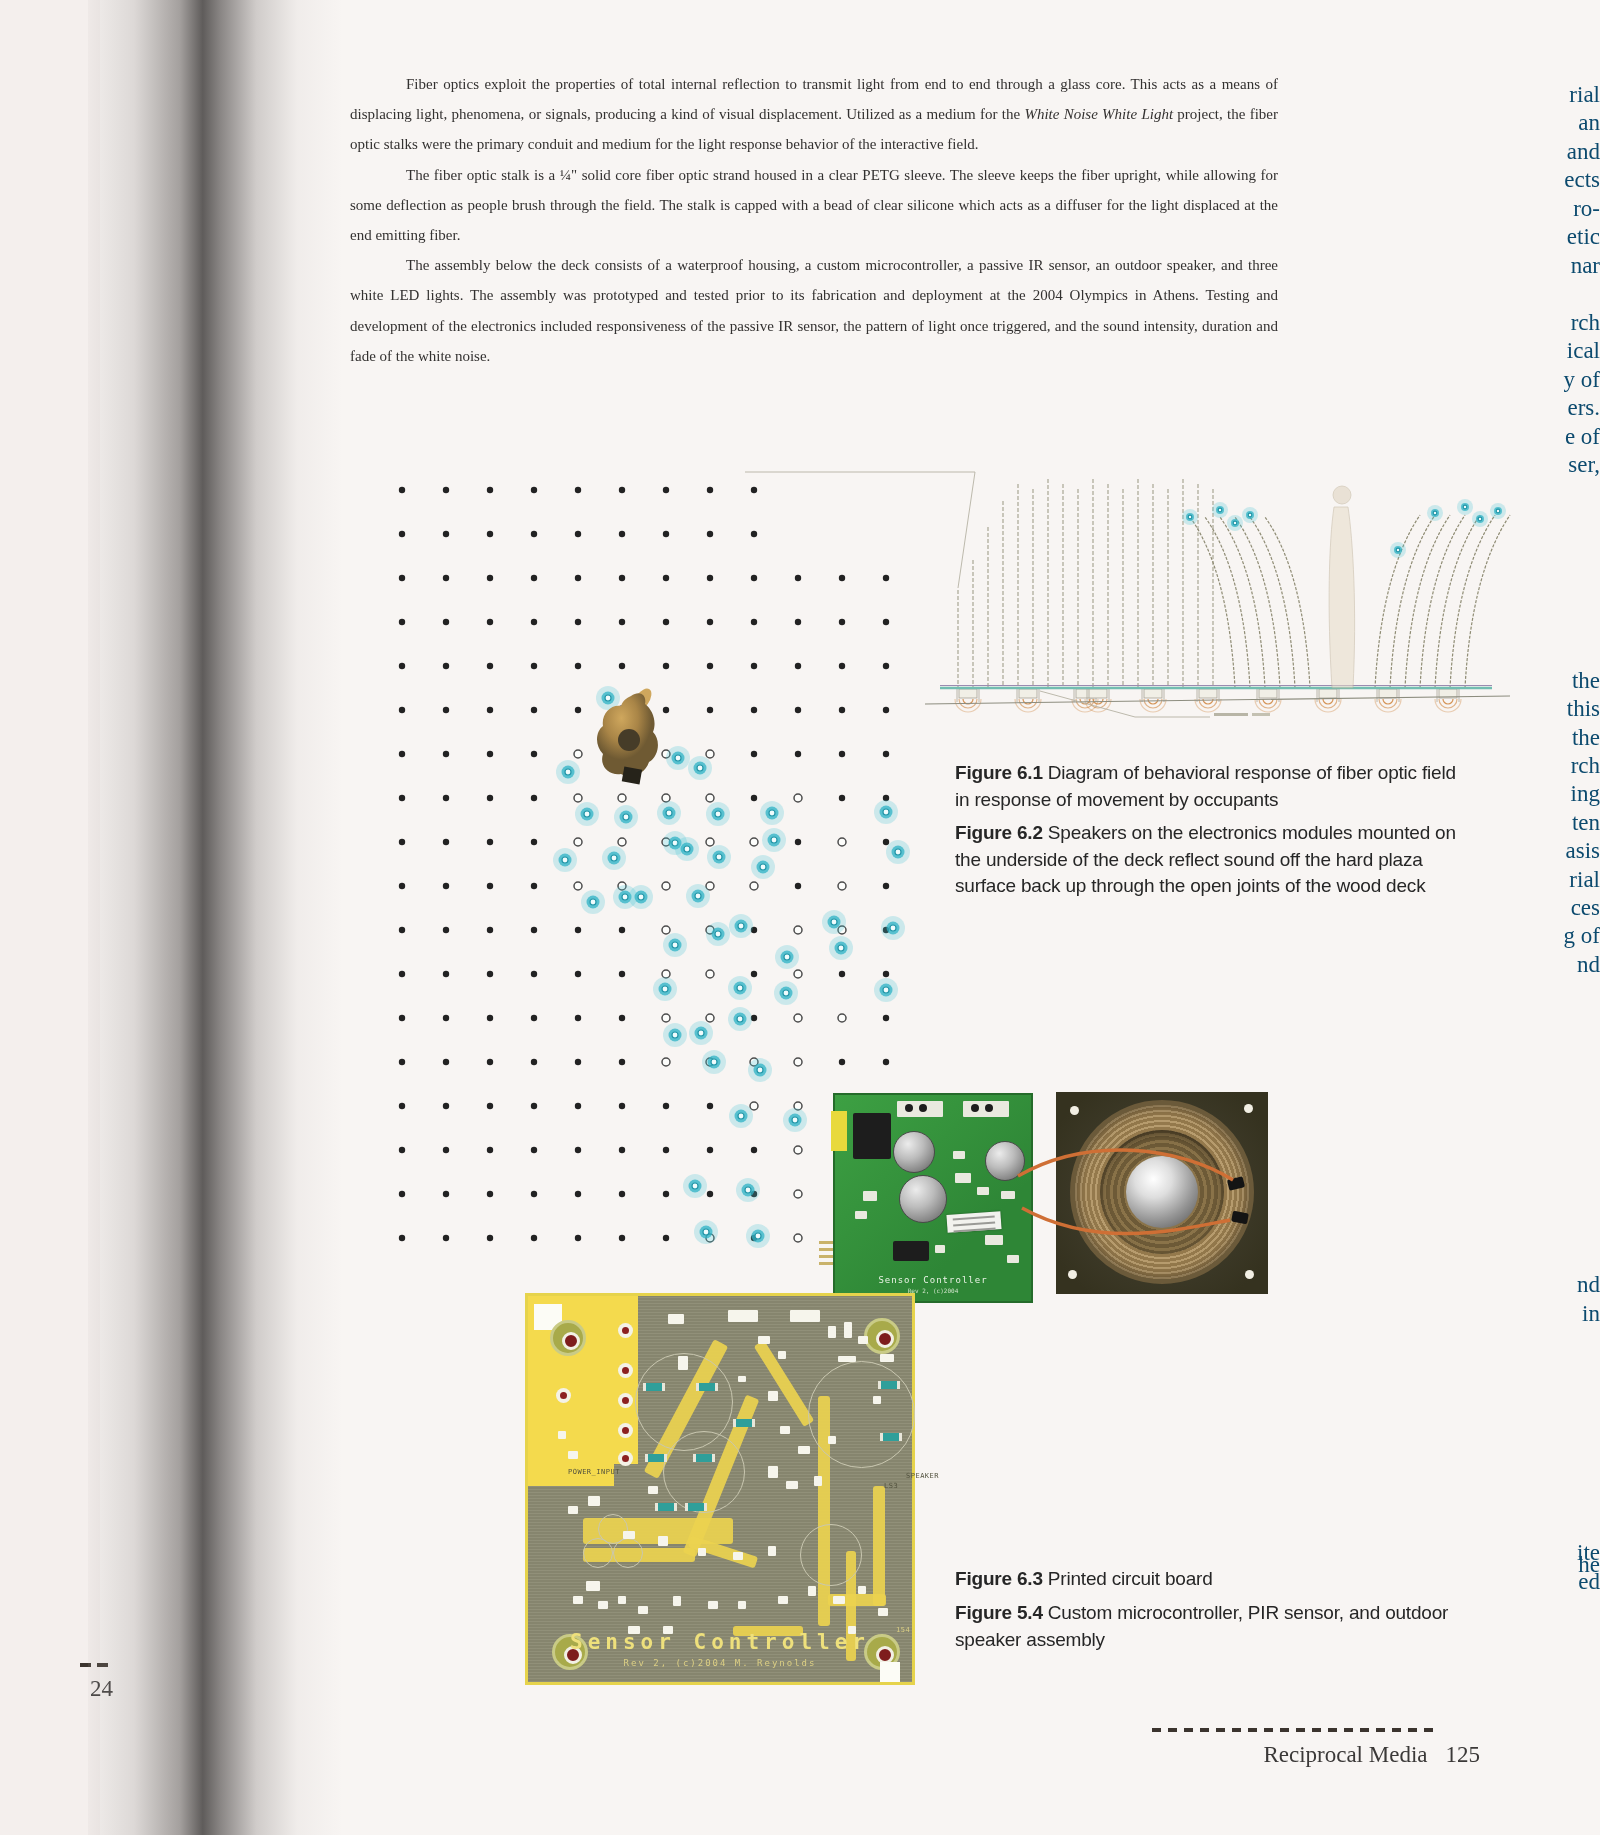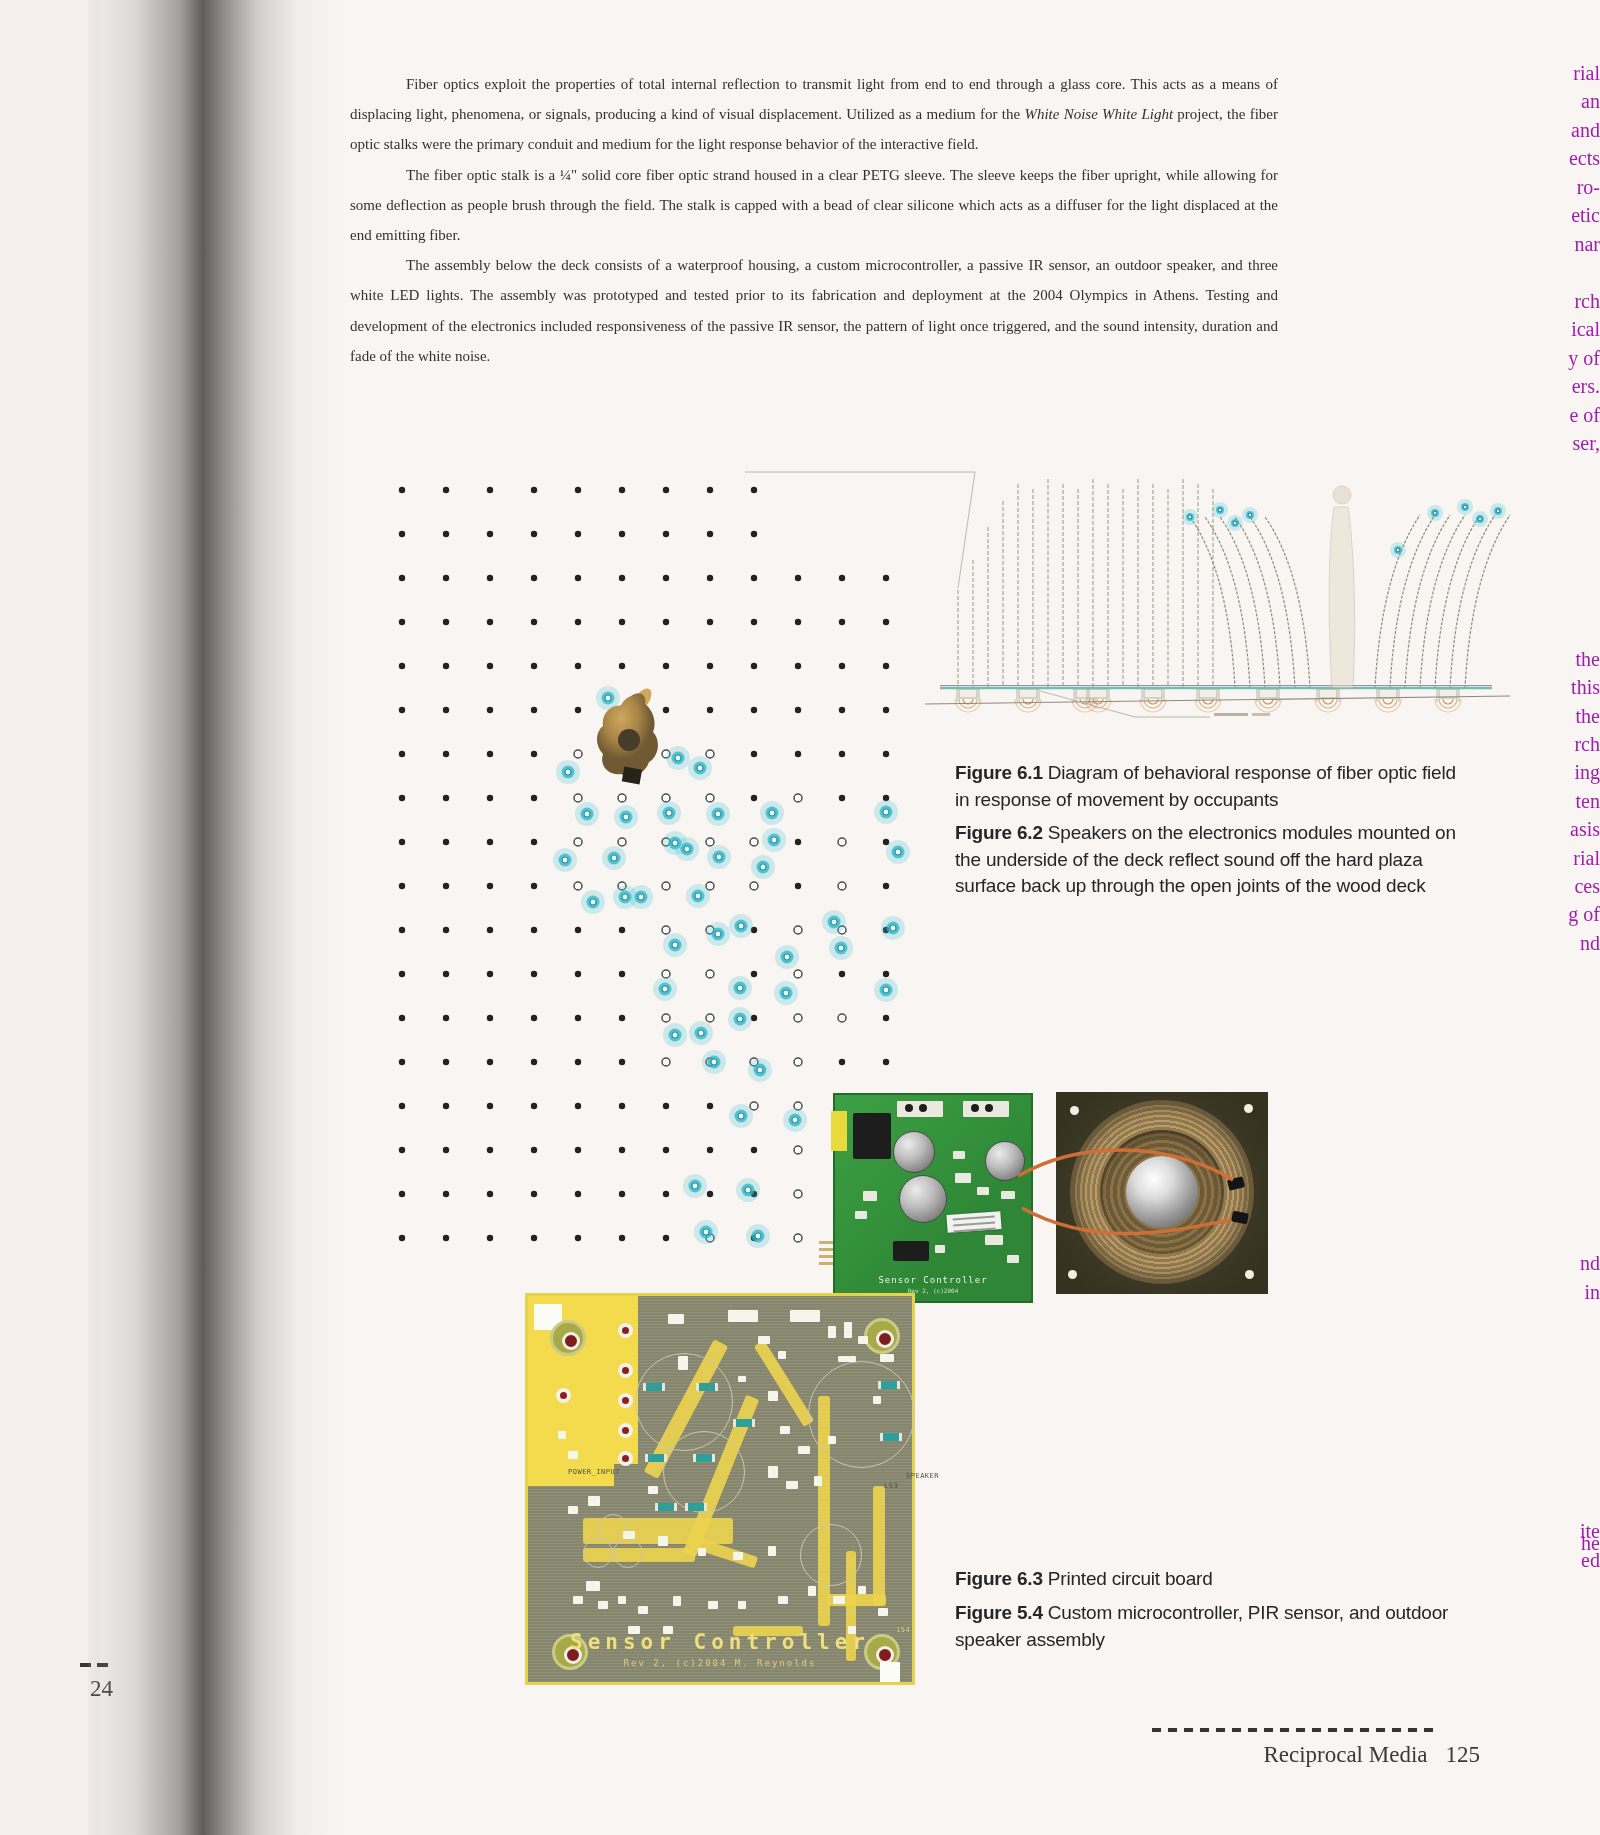--- a/index.html
+++ b/index.html
@@ -12,21 +12,21 @@
     background:linear-gradient(90deg,
       rgba(190,182,180,0.10) 0%,
       rgba(150,143,141,0.28) 18%,
       rgba(95,90,88,0.55) 36%,
       rgba(52,49,48,0.78) 45%,
       rgba(70,66,65,0.62) 52%,
       rgba(130,124,122,0.34) 66%,
       rgba(190,184,181,0.14) 82%,
       rgba(220,214,211,0.0) 100%);}
   #left-page{left:0;top:0;width:100px;height:1835px;background:#f4efed;}
-  .frag{position:absolute;right:0;font-size:20px;color:#a21caf;white-space:pre;}
+  .frag{position:absolute;right:0;font-size:23px;color:#0c4a6e;white-space:pre;margin-top:20px;}
   #left-page-number{left:90px;top:1676px;font-size:23px;color:#3c3a39;}
   #dash-left{left:80px;top:1653px;}
   #dash-right{left:1152px;top:1718px;}
   .dash{display:inline-block;width:9px;height:4px;background:#3b342e;margin-right:7px;}
   #dash-left .dash{width:11px;margin-right:6px;}
 
   
   #body-text{left:350px;top:46px;width:928px;color:#333130;font-size:15px;line-height:30.2px;text-align:justify;margin-top:23px;}
   #body-text p{margin:0;text-indent:56px;}
   .it{font-style:italic;}

